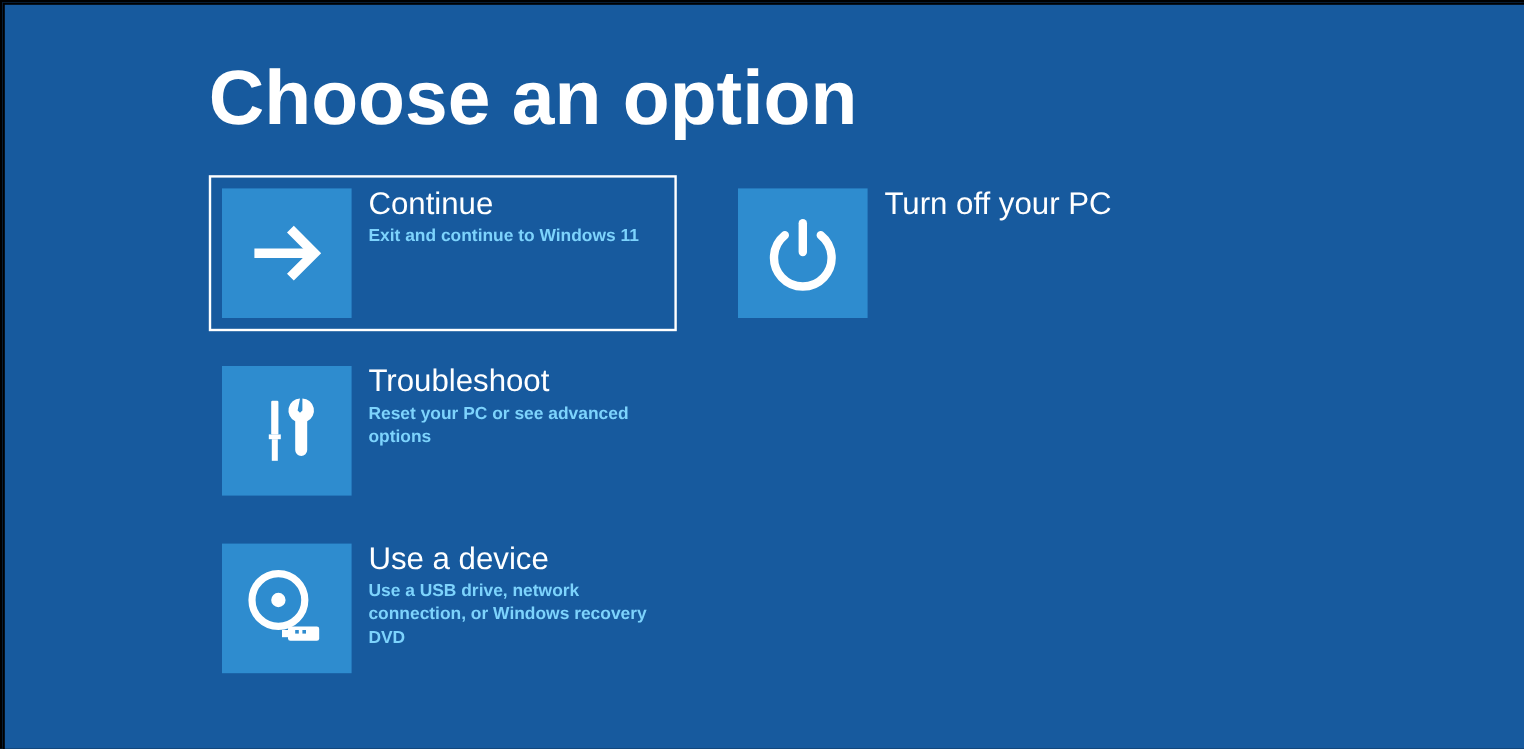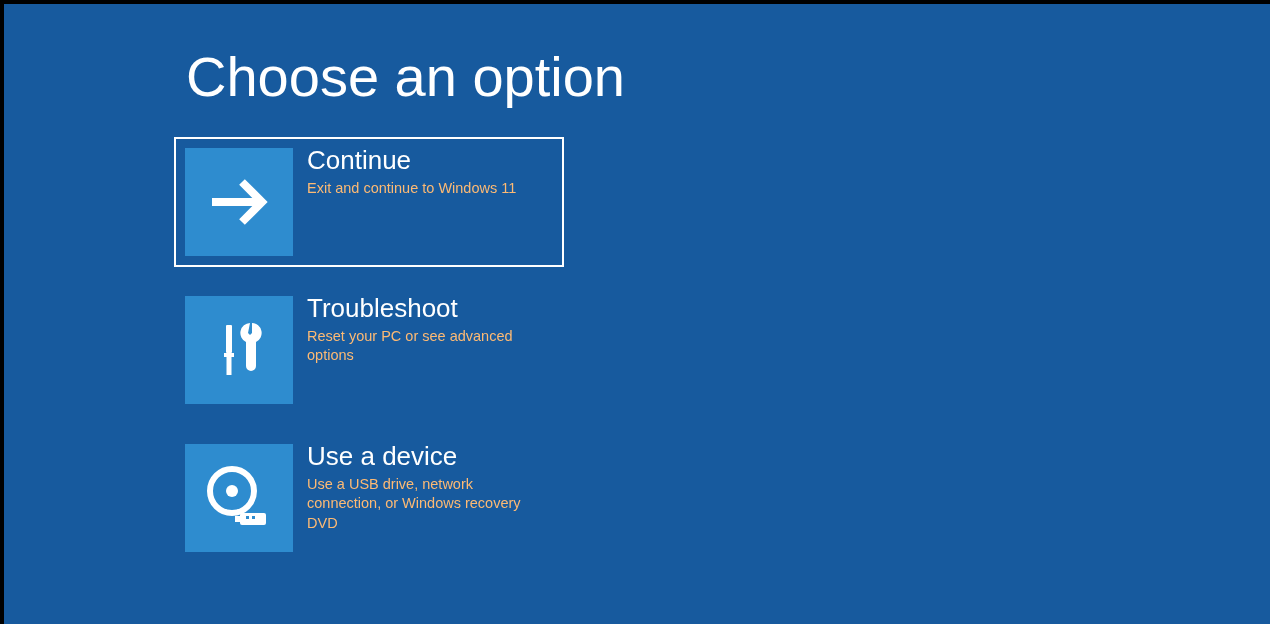--- a/index.html
+++ b/index.html
@@ -15,23 +15,23 @@
     border:2px solid #000;
   }
   *{box-sizing:border-box;}
   .screen{
     position:relative;
     width:100%;
     height:100%;
     padding:40px 0 0 170px;
   }
   .page-title{
-    font-size:56px;
-    font-weight:400;
-    margin:0 0 28px 12px;
+    font-size:64px;
+    font-weight:700;
+    margin:0 0 28px 0;
     letter-spacing:0px;
   }
   .columns{
     display:flex;
     gap:40px;
   }
   .col{
     display:flex;
     flex-direction:column;
     gap:18px;
@@ -63,25 +63,25 @@
     flex-direction:column;
   }
   .tile-title{
     font-size:26px;
     font-weight:300;
     line-height:1.1;
     margin-top:-2px;
   }
   .tile-desc{
     font-size:14.5px;
-    font-weight:400;
+    font-weight:700;
     line-height:1.35;
     margin-top:4px;
     font-family:"Segoe UI",Arial,sans-serif;
-    color:#fdba74;
+    color:#7dd3fc;
   }
   svg{display:block;}
 </style>
 </head>
 <body>
 
 <div class="screen">
   <h1 class="page-title">Choose an option</h1>
 
   <div class="columns">
@@ -138,15 +138,33 @@
           </svg>
         </div>
         <div class="tile-text">
           <div class="tile-title">Use a device</div>
           <div class="tile-desc">Use a USB drive, network connection, or Windows recovery DVD</div>
         </div>
       </div>
 
     </div>
 
+    <div class="col">
+
+      <div class="tile">
+        <div class="icon-box">
+          <svg width="70" height="70" viewBox="0 0 70 70">
+            <g fill="none" stroke="#ffffff" stroke-width="7" stroke-linecap="round">
+              <path d="M35 10 L35 34"></path>
+              <path d="M20 20 a24 24 0 1 0 30 0"></path>
+            </g>
+          </svg>
+        </div>
+        <div class="tile-text">
+          <div class="tile-title">Turn off your PC</div>
+          <div class="tile-desc"></div>
+        </div>
+      </div>
+
+    </div>
 
   </div>
 </div>
 
 </body></html>

